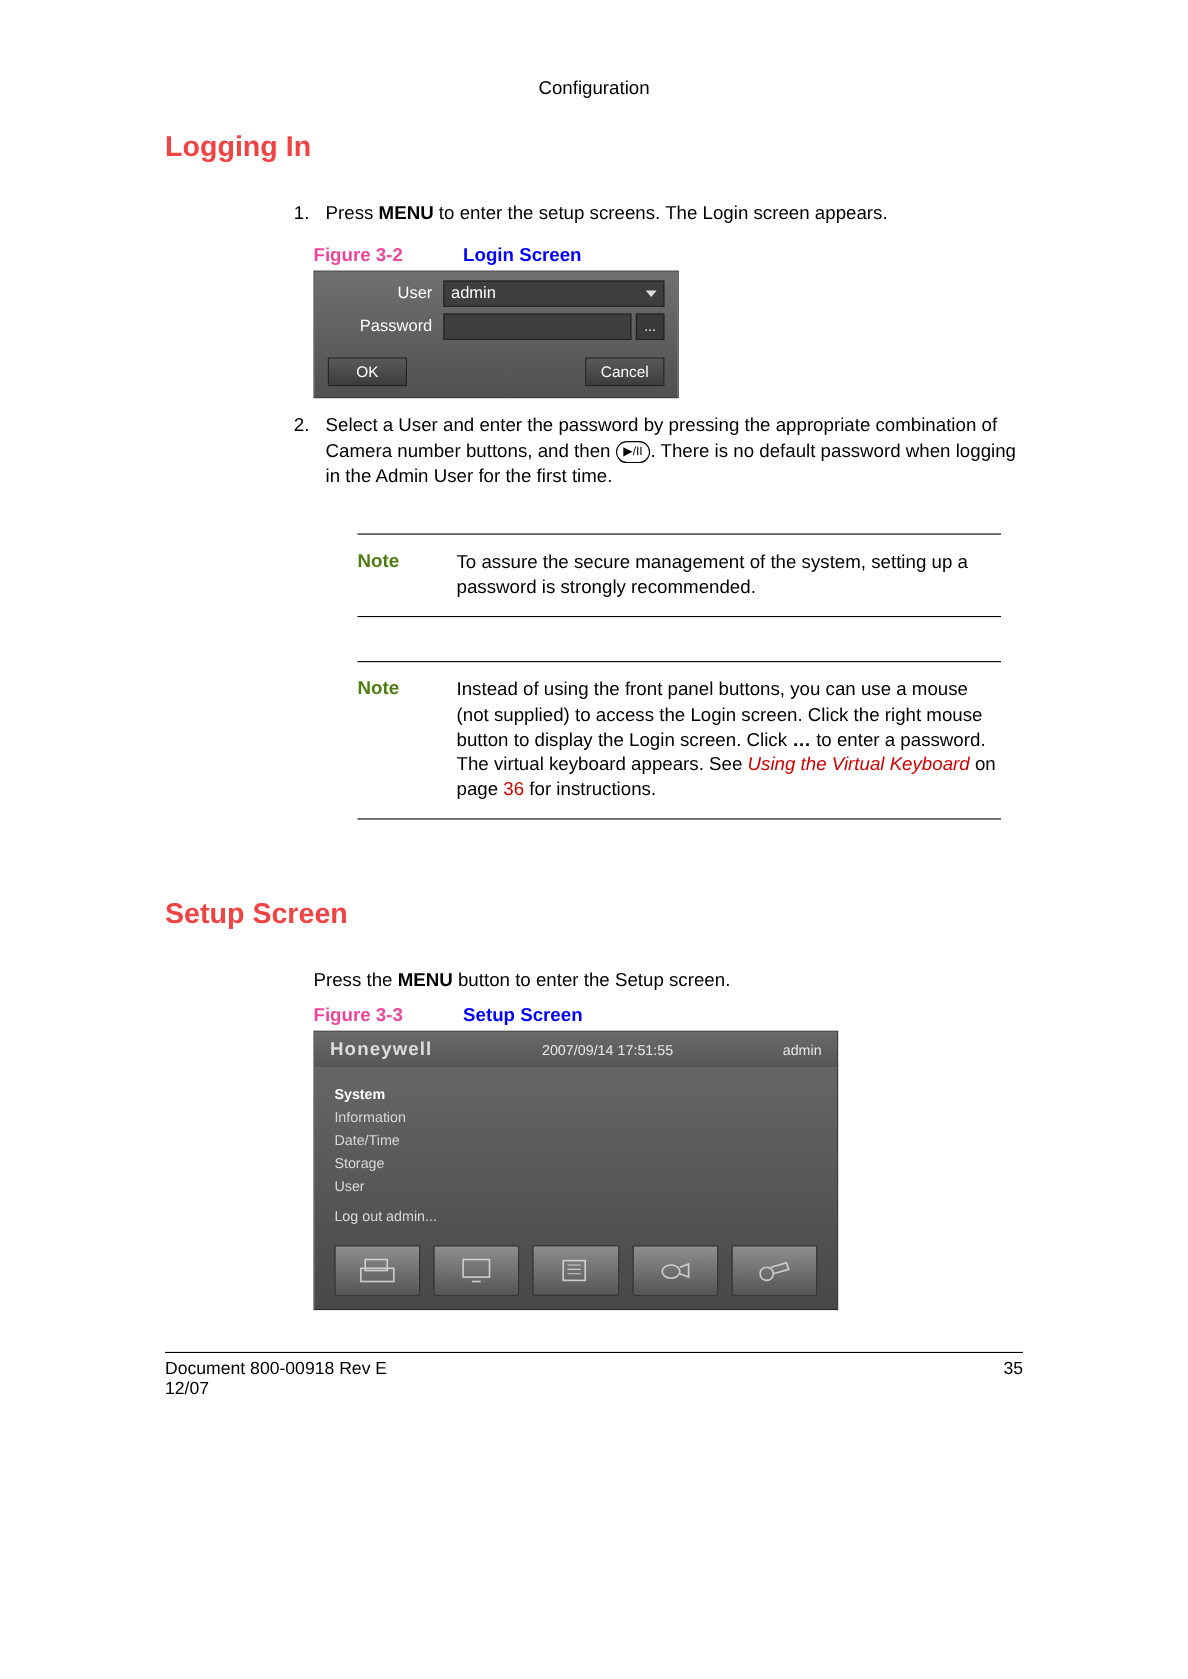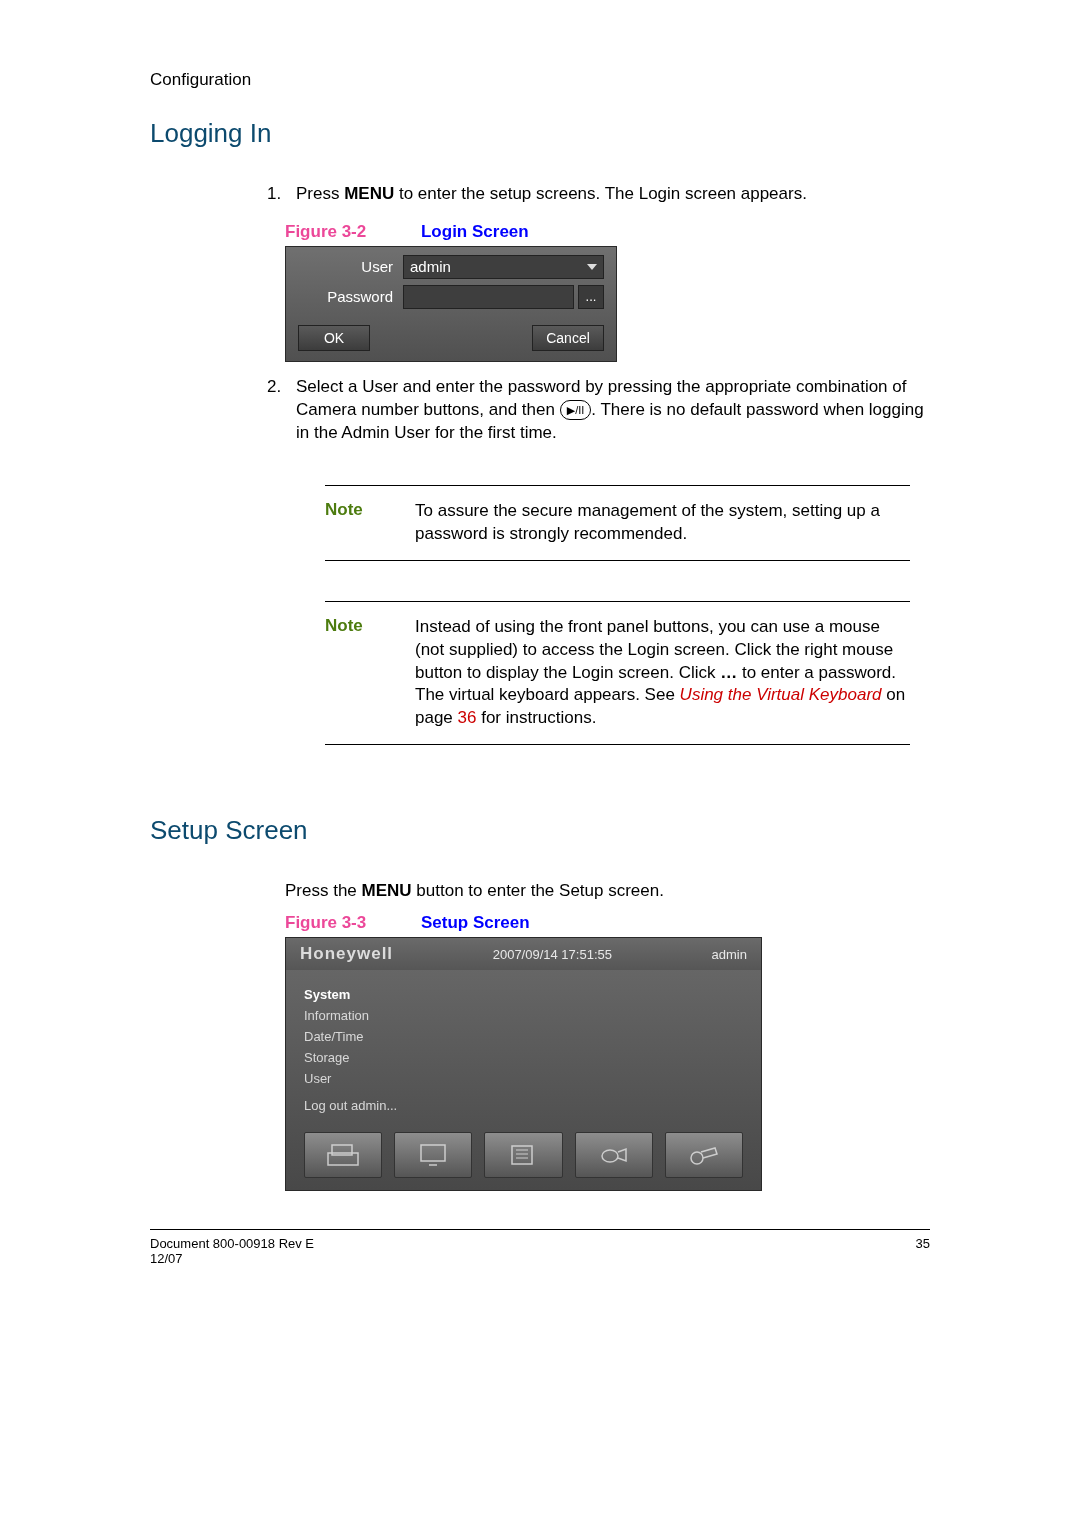--- a/index.html
+++ b/index.html
@@ -13,25 +13,26 @@
   .page {
     width: 920px;
     margin: 0 auto;
     padding: 70px 70px 40px 70px;
     box-sizing: border-box;
     position: relative;
   }
   .section-label {
     font-size: 17px;
     margin-bottom: 28px;
+    text-align: center;
   }
   h2.heading {
-    color: #0c4a6e;
+    color: #ef4444;
     font-size: 26px;
-    font-weight: normal;
+    font-weight: bold;
     margin: 0 0 34px 0;
   }
   ol.steps {
     list-style: decimal;
     padding-left: 26px;
     margin: 0 0 0 110px;
   }
   ol.steps > li {
     margin-bottom: 16px;
     line-height: 1.35;
@@ -197,21 +198,21 @@
   }
   .icon-cell svg { opacity: .85; }
 
   
   .footer-rule {
     border-top: 1px solid #000;
     margin-top: 38px;
     padding-top: 6px;
     display: flex;
     justify-content: space-between;
-    font-size: 13px;
+    font-size: 16px;
   }
   .intro-text { margin-left: 135px; margin-bottom: 10px; line-height: 1.35; }
 </style>
 </head>
 <body>
 
 <div class="page">
 
   <div class="section-label">Configuration</div>
 

